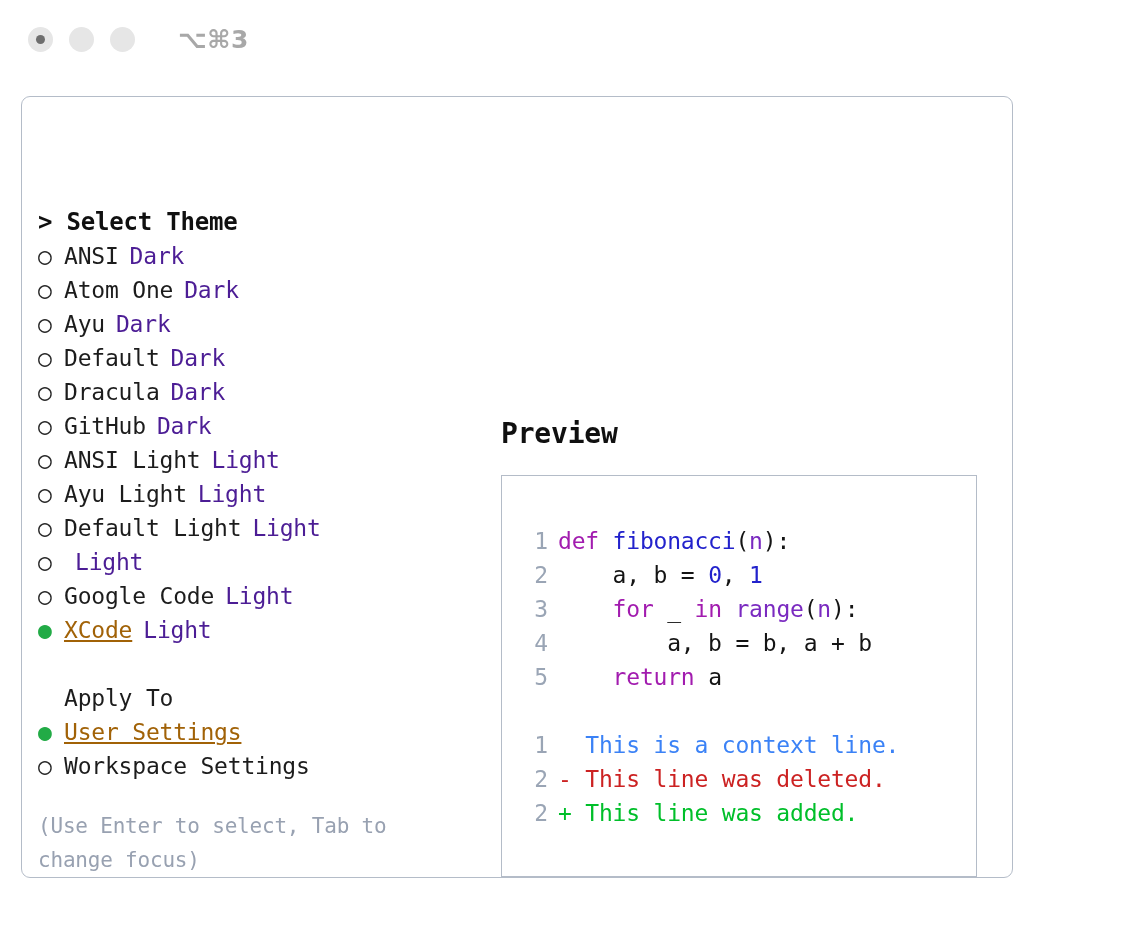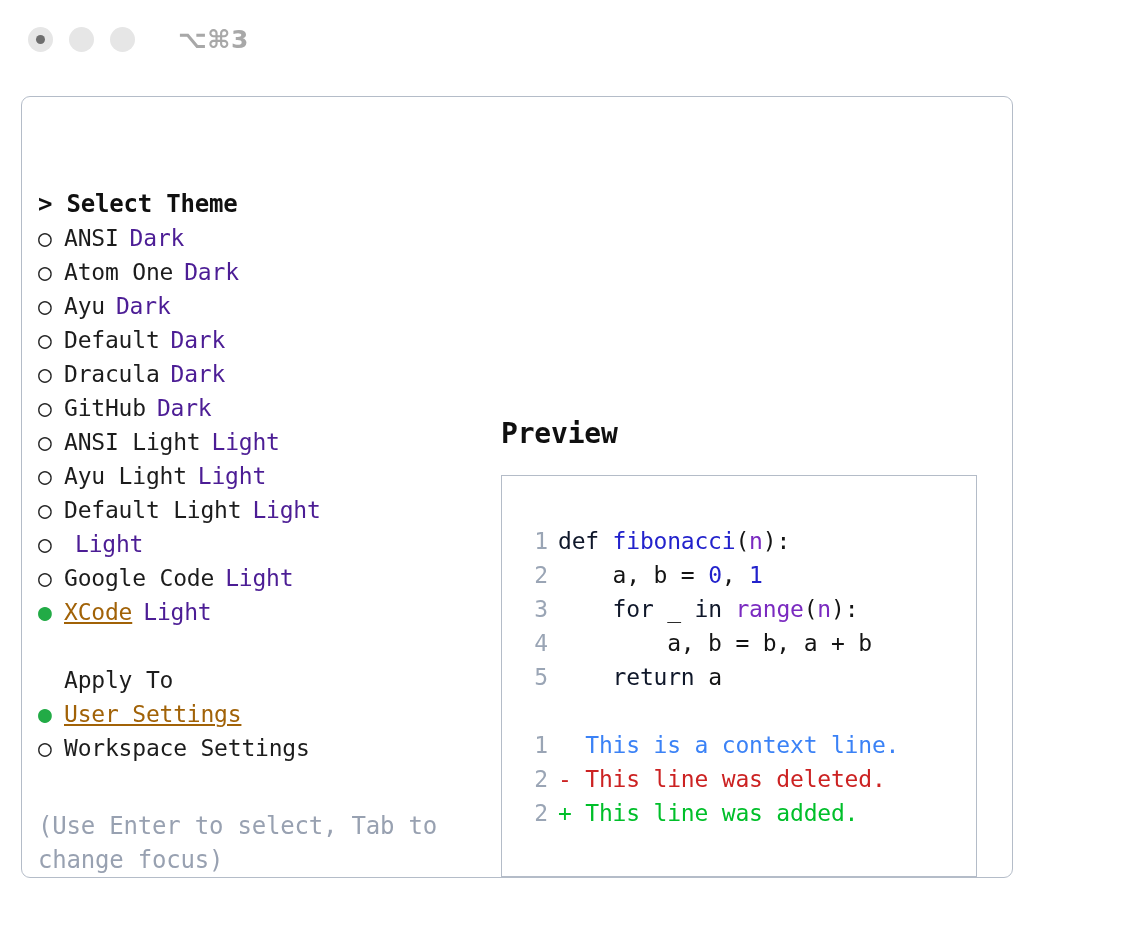--- a/index.html
+++ b/index.html
@@ -130,22 +130,22 @@
     line-height: 34px;
     height: 34px;
     padding-left: 26px;
     white-space: pre;
     letter-spacing: -0.2px;
   }
 
   .spacer-row { height: 34px; }
 
   #hint {
-    margin-top: 44px;
-    font-size: 24px;
+    margin-top: 26px;
+    font-size: 21px;
     line-height: 34px;
     color: #98a1b1;
     width: 400px;
     letter-spacing: -0.2px;
   }
 
   
   #right-col {
     flex: 1;
     padding: 48px 0 0 9px;
@@ -175,21 +175,21 @@
     white-space: pre;
     letter-spacing: -0.2px;
   }
   .lno {
     display: inline-block;
     width: 28px;
     text-align: right;
     color: #9aa5b5;
     margin-right: 10px;
   }
-  .kw   { color: #0f172a; }
+  .kw   { color: #a21caf; }
   .fn   { color: #2222cc; }
   .num  { color: #2222cc; }
   .var  { color: #7a2ac0; }
   .plain{ color: #141414; }
   .ctx  { color: #3b82f6; }
   .del  { color: #cc2222; }
   .add  { color: #00bf2a; }
   .blank-line { height: 34px; }
 </style>
 </head>

